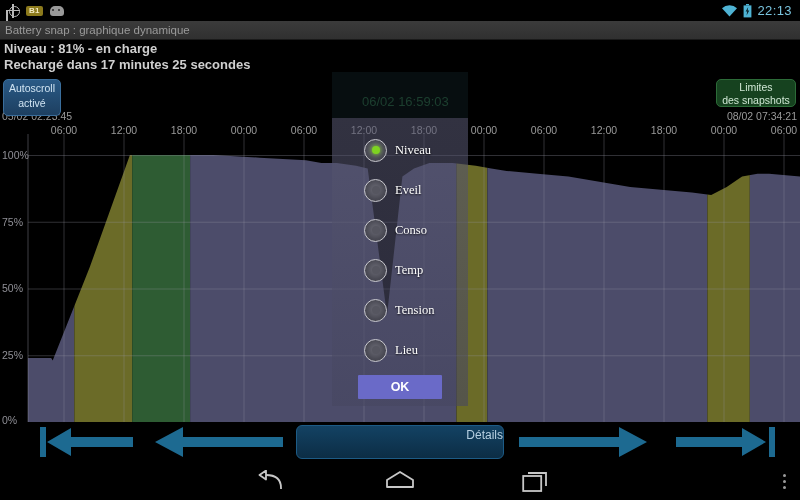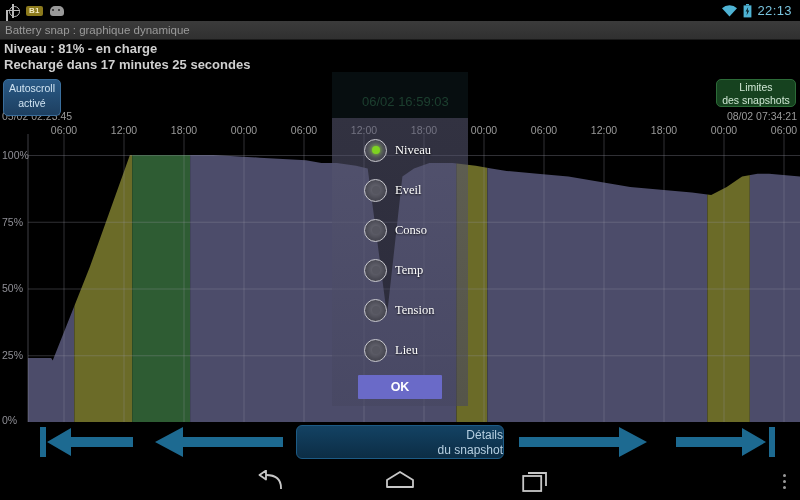--- a/index.html
+++ b/index.html
@@ -307,21 +307,20 @@
   </div>
 
   <div class="navbtn arrow" style="left:148px;width:140px;">
     <svg width="134" height="34" viewBox="0 0 134 34">
       <path d="M4 17 L32 2 L32 12 L132 12 L132 22 L32 22 L32 32 Z" fill="#1d6a91"></path>
     </svg>
   </div>
 
   <div class="details">
     <div>Détails</div>
-    <div>du snapshot</div>
   </div>
 
   <div class="navbtn arrow" style="left:514px;width:140px;">
     <svg width="134" height="34" viewBox="0 0 134 34">
       <path d="M130 17 L102 2 L102 12 L2 12 L2 22 L102 22 L102 32 Z" fill="#1d6a91"></path>
     </svg>
   </div>
 
   <div class="navbtn arrow" style="left:664px;width:120px;">
     <svg width="108" height="34" viewBox="0 0 108 34">

